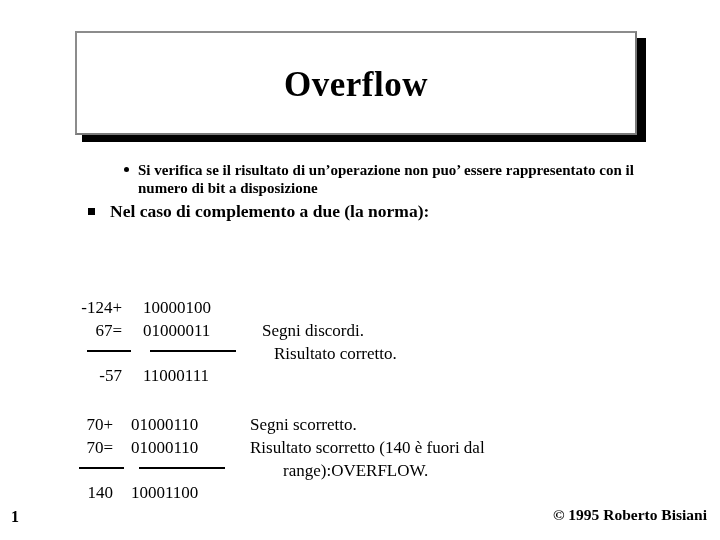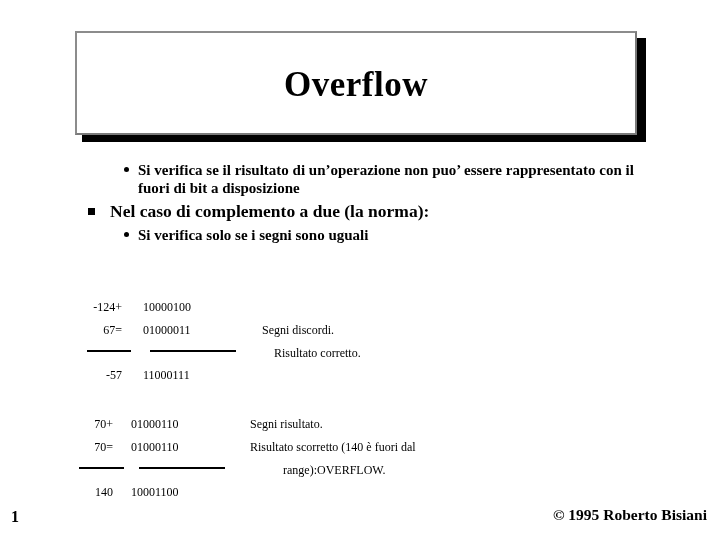--- a/index.html
+++ b/index.html
@@ -100,21 +100,21 @@
     border-radius: 50%;
   }
   .lvl2 .cont {
     display: block;
     margin-left: 0;
   }
 
   
   .calc {
     position: absolute;
-    font-size: 12px;
+    font-size: 17px;
     line-height: 23px;
     font-weight: normal;
   }
   #calc1 { left: 0; top: 296px; width: 720px; }
   #calc2 { left: 0; top: 413px; width: 720px; }
 
   .crow {
     position: relative;
     height: 23px;
   }
@@ -178,32 +178,28 @@
 <div id="title-shadow"></div>
 <div id="title-box">
   <div id="title-text">Overflow</div>
 </div>
 
 <div id="bullets">
 
 
   <div class="lvl2">
     <span class="dot"></span>
-    <span class="cont">Si verifica se il risultato di un’operazione non puo’ essere rappresentato con il fuori di bit a disposizione</span>
+    <span class="cont">Si verifica se il risultato di un’operazione non puo’ essere rappresentato con il numero di bit a disposizione</span>
   </div>
 
   <div class="lvl1">
     <span class="sq"></span>
     <span>Nel caso di complemento a due (la norma):</span>
   </div>
 
-  <div class="lvl2">
-    <span class="dot"></span>
-    <span class="cont">Si verifica solo se i segni sono uguali</span>
-  </div>
 
 </div>
 
 <div class="calc" id="calc1">
 
   <div class="crow">
     <span class="cdec">-124+</span>
     <span class="cbin">10000100</span>
     <span class="cnote"></span>
   </div>
@@ -225,21 +221,21 @@
     <span class="cbin">11000111</span>
   </div>
 
 </div>
 
 <div class="calc" id="calc2">
 
   <div class="crow">
     <span class="cdec">70+</span>
     <span class="cbin">01000110</span>
-    <span class="cnote">Segni risultato.</span>
+    <span class="cnote">Segni scorretto.</span>
   </div>
 
   <div class="crow">
     <span class="cdec">70=</span>
     <span class="cbin">01000110</span>
     <span class="cnote">Risultato scorretto (140 è fuori dal</span>
   </div>
 
   <div class="rulerow">
     <span class="rule rule-dec"></span>

